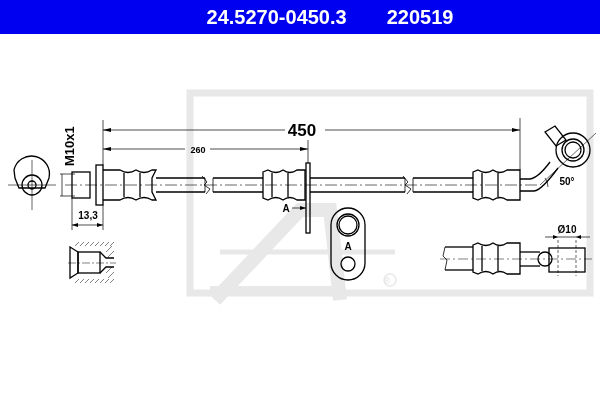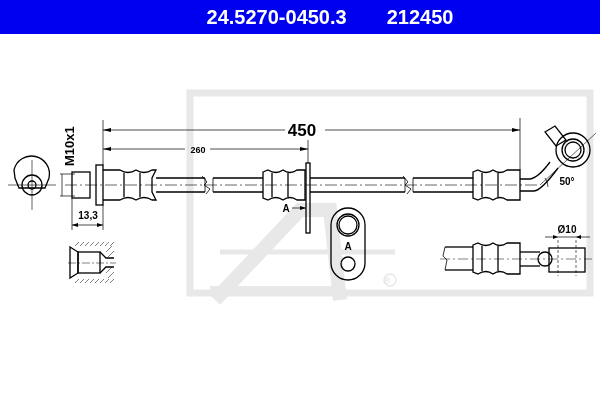--- a/index.html
+++ b/index.html
@@ -7,21 +7,21 @@
   .header{position:absolute;left:0;top:0;width:600px;height:34px;background:#0000f0;color:#fff;display:flex;align-items:center;justify-content:center;gap:40px;font-weight:bold;font-size:20px;letter-spacing:0px;padding-left:30px;}
   .header span{display:block;}
   svg.draw{position:absolute;left:0;top:34px;}
   .lbl{font-family:"Liberation Sans",sans-serif;font-weight:bold;fill:#000;}
 </style>
 </head>
 <body>
 
 <div class="header">
   <span>24.5270-0450.3</span>
-  <span>212450</span>
+  <span>220519</span>
 </div>
 
 <svg class="draw" width="600" height="366" viewBox="0 34 600 366">
 
   <g fill="none" stroke="#e8e8e8">
     <rect x="190" y="93" width="400" height="200" stroke-width="7"></rect>
     <path d="M215 300 L300 210 L330 210 L340 300" stroke-width="14"></path>
     <line x1="220" y1="252" x2="395" y2="252" stroke-width="5"></line>
     <line x1="210" y1="290" x2="340" y2="290" stroke-width="8"></line>
     <circle cx="390" cy="280" r="6" stroke-width="1.5"></circle>

